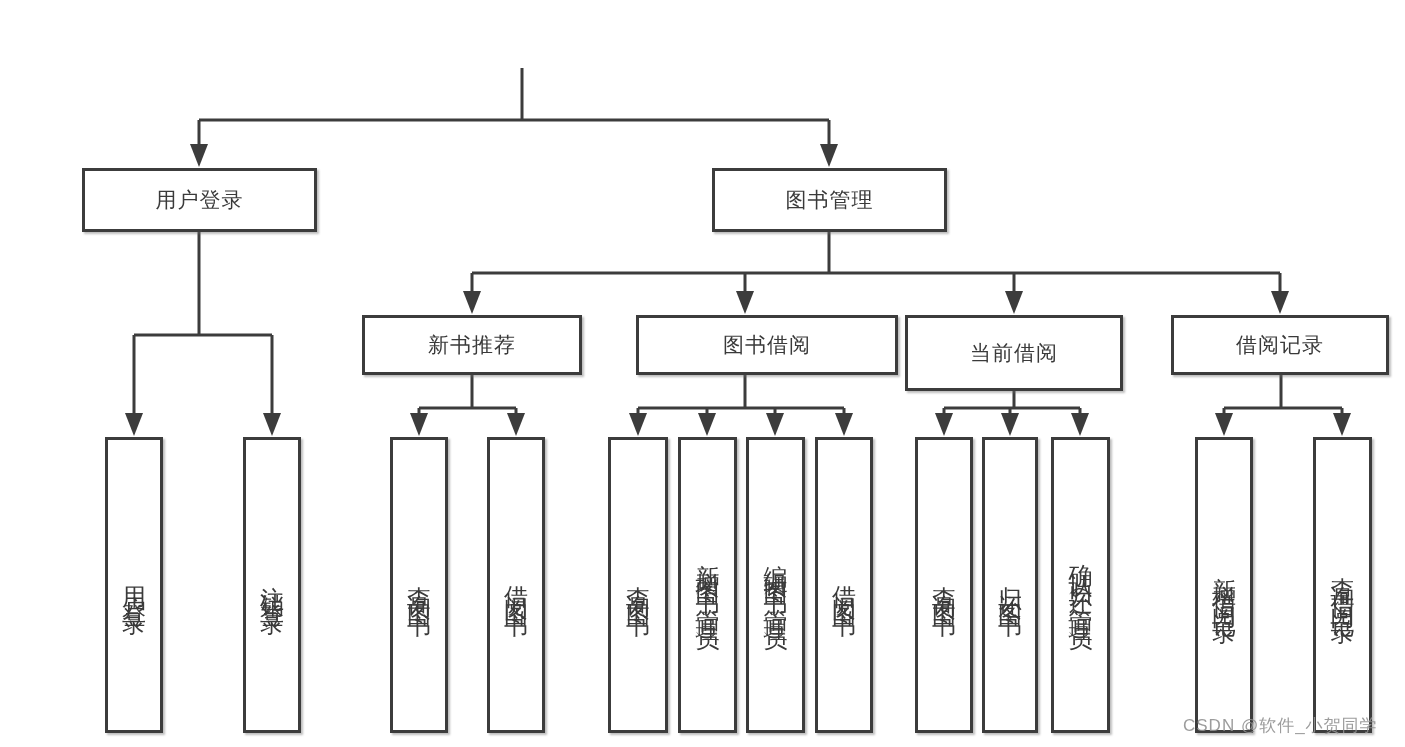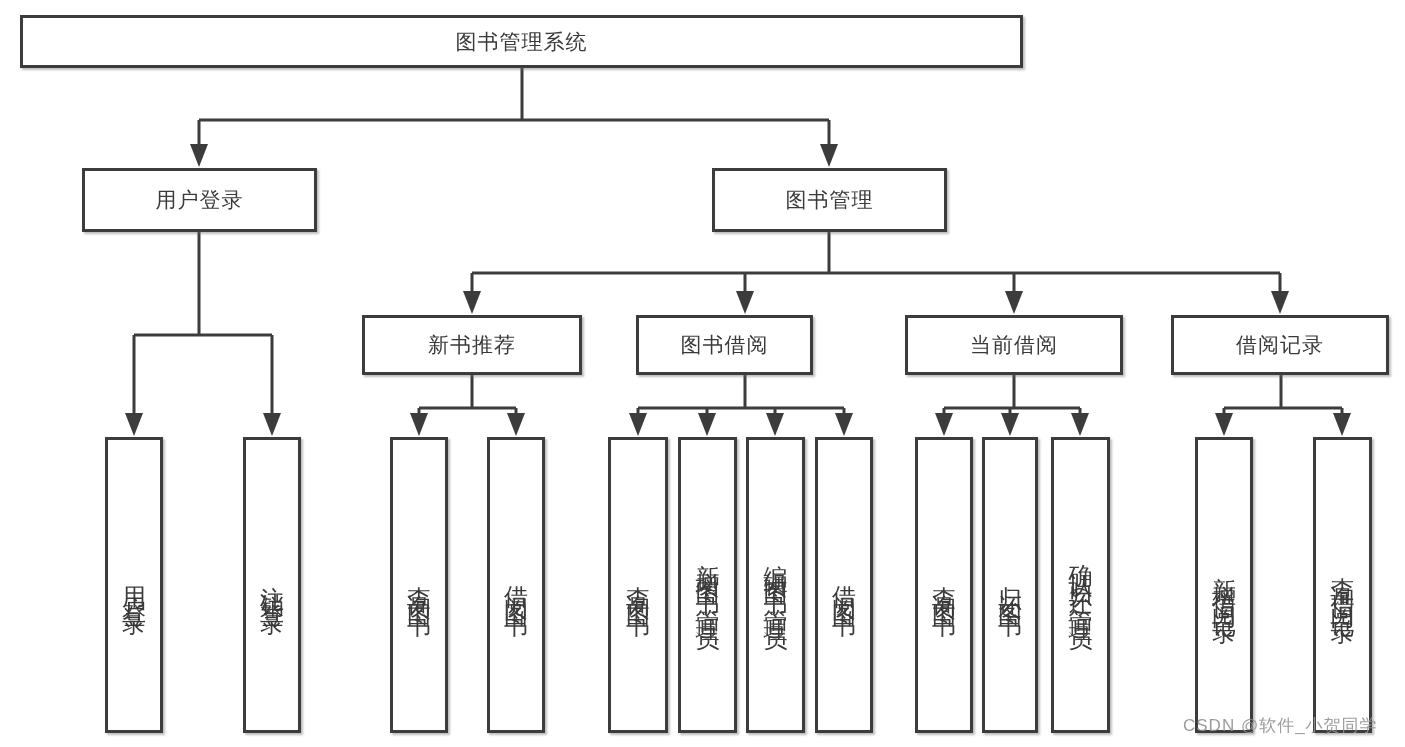--- a/index.html
+++ b/index.html
@@ -54,38 +54,35 @@
       <polygon points="766,413 784,413 775,436"></polygon>
       <polygon points="835,413 853,413 844,436"></polygon>
       <polygon points="935,413 953,413 944,436"></polygon>
       <polygon points="1001,413 1019,413 1010,436"></polygon>
       <polygon points="1071,413 1089,413 1080,436"></polygon>
       <polygon points="1215,413 1233,413 1224,436"></polygon>
       <polygon points="1333,413 1351,413 1342,436"></polygon>
     </g>
   </svg>
 
-  <div class="box" style="left:20px;top:15px;width:1003px;height:53px">
-    <span class="hlbl">图书管理系统</span>
-  </div>
 
   <div class="box" style="left:82px;top:168px;width:235px;height:64px">
     <span class="hlbl">用户登录</span>
   </div>
   <div class="box" style="left:362px;top:315px;width:220px;height:60px">
     <span class="hlbl">新书推荐</span>
   </div>
 
   <div class="box" style="left:712px;top:168px;width:235px;height:64px">
     <span class="hlbl">图书管理</span>
   </div>
-  <div class="box" style="left:636px;top:315px;width:177px;height:60px">
+  <div class="box" style="left:636px;top:315px;width:262px;height:60px">
     <span class="hlbl">图书借阅</span>
   </div>
-  <div class="box" style="left:905px;top:315px;width:218px;height:60px">
+  <div class="box" style="left:905px;top:315px;width:218px;height:76px">
     <span class="hlbl">当前借阅</span>
   </div>
   <div class="box" style="left:1171px;top:315px;width:218px;height:60px">
     <span class="hlbl">借阅记录</span>
   </div>
 
   <div class="box vnode" style="left:105px">
     <span class="vlbl">用户登录</span>
   </div>
   <div class="box vnode" style="left:243px">

